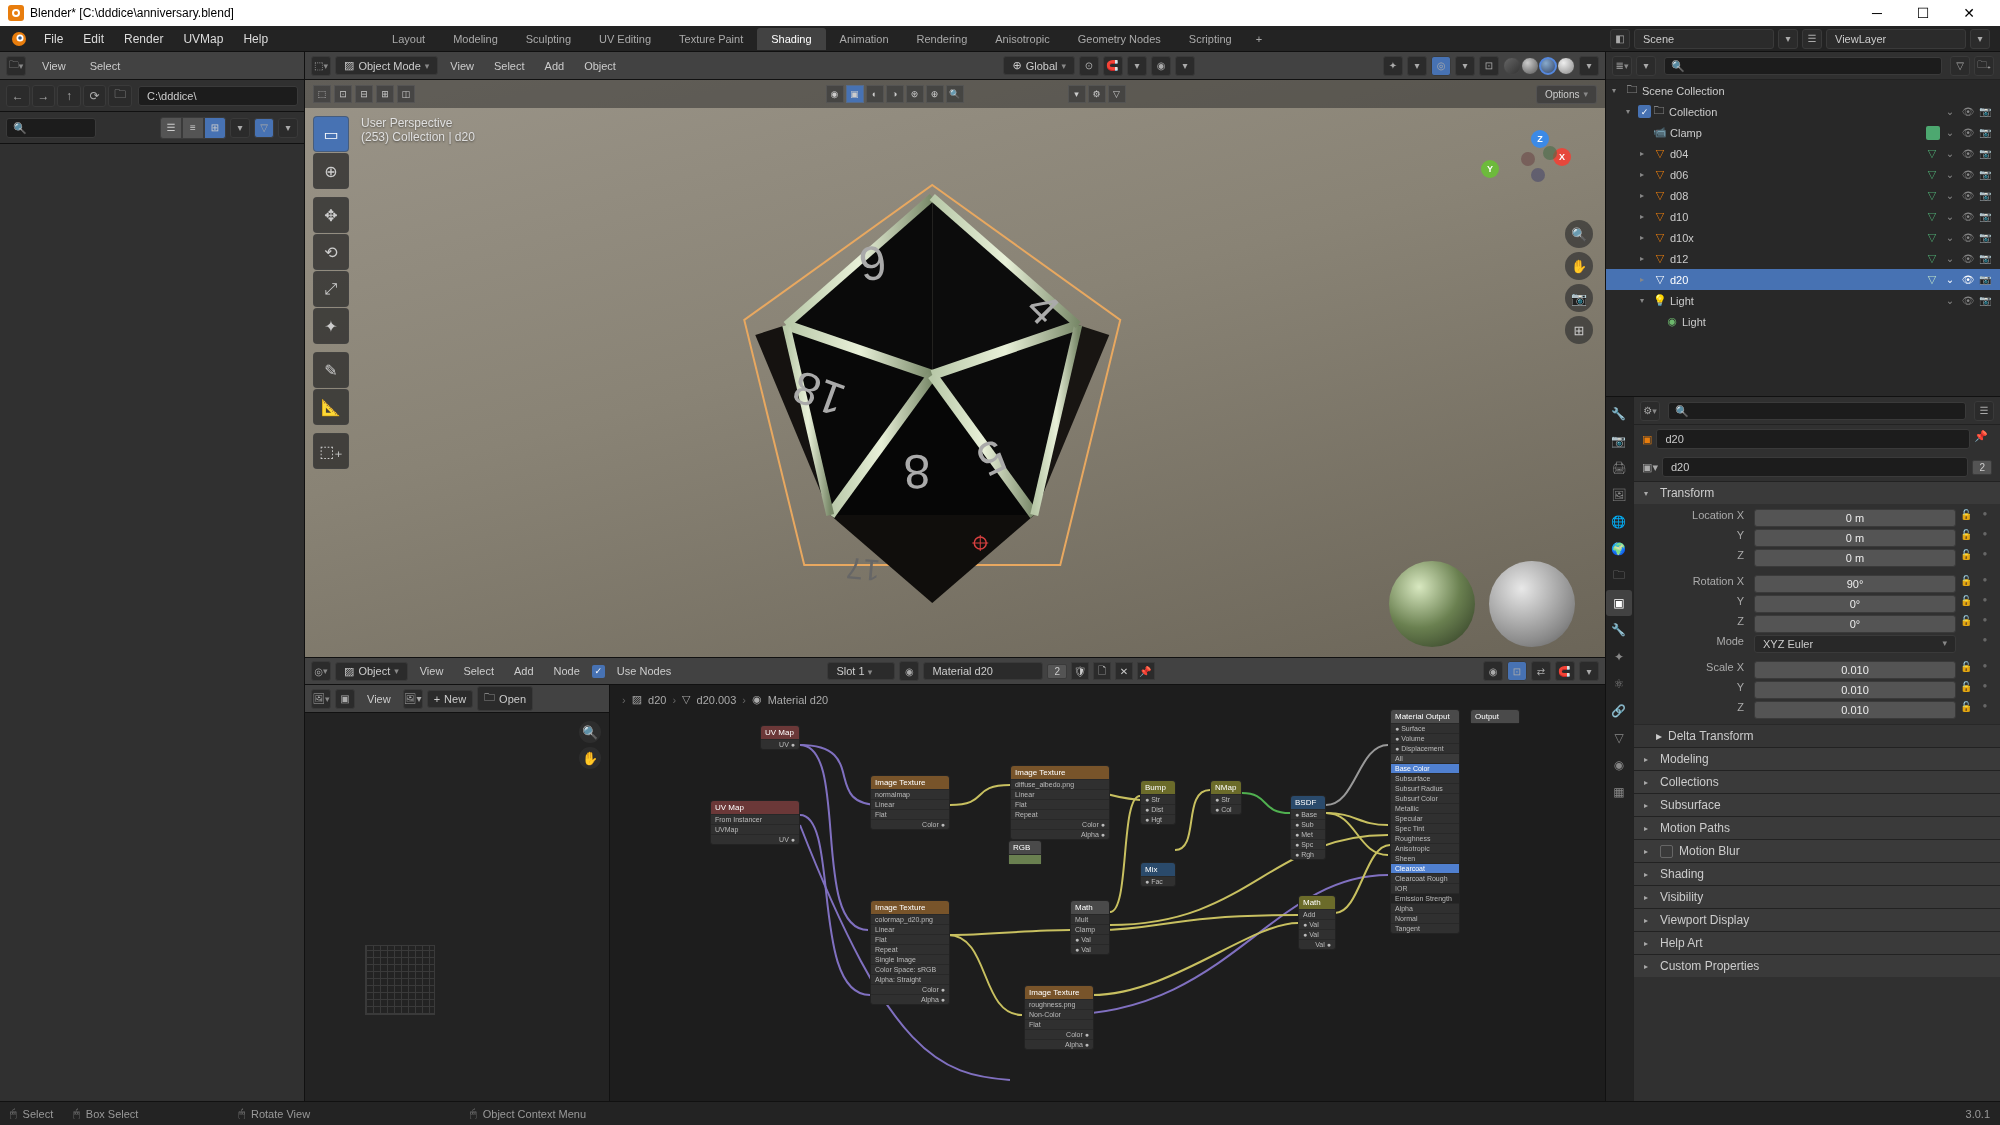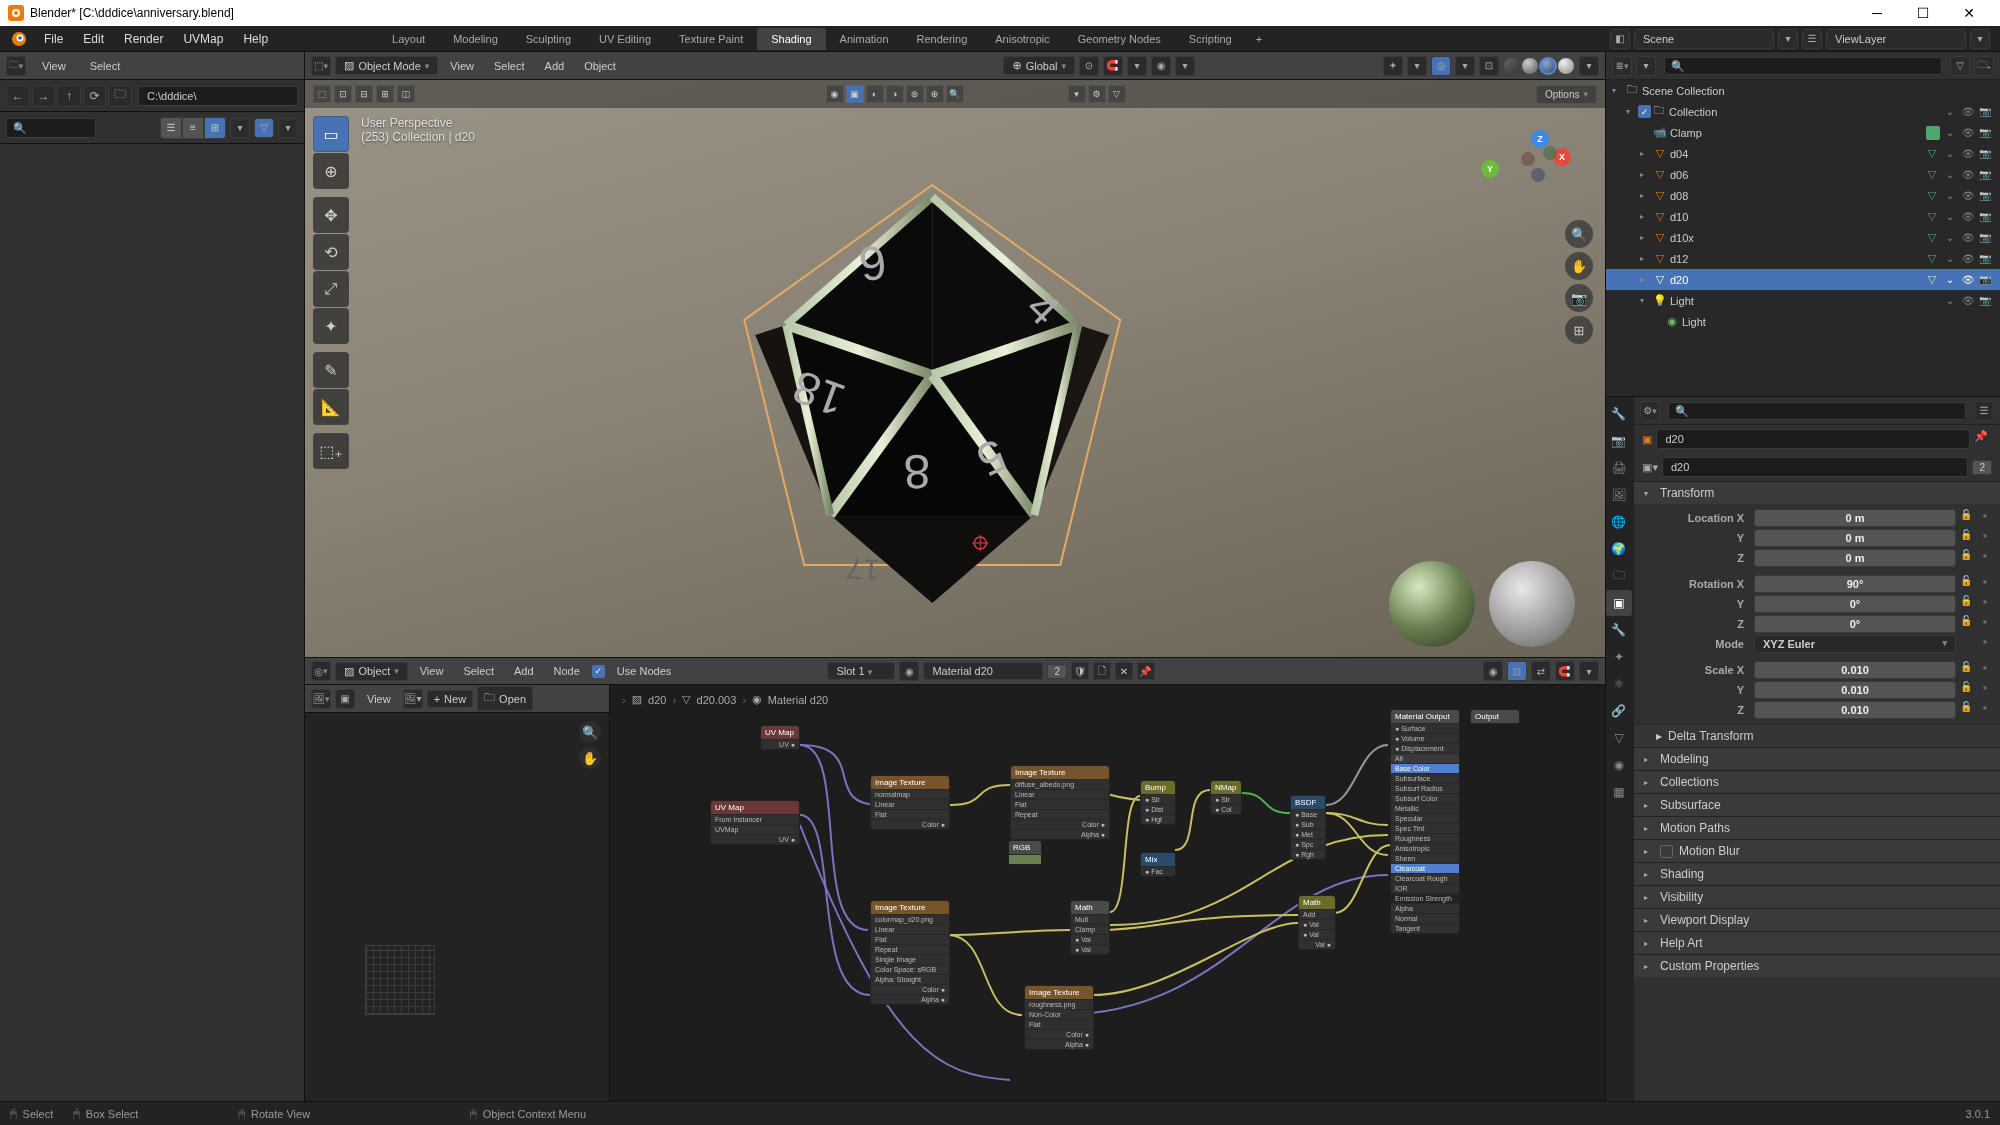--- a/index.html
+++ b/index.html
@@ -97,21 +97,21 @@
 .ptab { width:26px; height:26px; display:flex; align-items:center; justify-content:center; cursor:pointer; border-radius:3px; font-size:12px; color:#888; }
 .ptab.active { background:#424242; color:#fff; }
 .props-body { flex:1; display:flex; flex-direction:column; }
 .props-hdr { background:#303030; height:28px; display:flex; align-items:center; padding:0 6px; gap:4px; border-bottom:1px solid #222; }
 .obj-row { display:flex; align-items:center; padding:4px 8px; gap:4px; }
 .obj-name { flex:1; background:#1c1c1c; border:1px solid #3a3a3a; border-radius:3px; padding:3px 8px; color:#ccc; font-size:11px; }
 .pin-btn { width:18px; height:18px; color:#888; cursor:pointer; font-size:11px; }
 .panel-hdr { background:#3a3a3a; padding:4px 10px; display:flex; align-items:center; gap:6px; cursor:pointer; border-top:1px solid #222; font-size:12px; }
 .panel-hdr .caret { font-size:8px; width:10px; color:#aaa; }
 .panel-body { padding:4px 8px; }
-.prop-row { display:flex; align-items:center; padding:1px 0; gap:2px;font-weight:bold; }
+.prop-row { display:flex; padding:1px 0; gap:2px; }
 .prop-label { width:110px; text-align:right; padding-right:8px; color:#aaa; font-size:11px; }
 .prop-val { flex:1; background:#545454; border:1px solid #3a3a3a; border-radius:3px; padding:2px 4px; color:#eee; font-size:11px; text-align:center; }
 .prop-mode { flex:1; background:#282828; border:1px solid #3a3a3a; border-radius:3px; padding:2px 8px; color:#ccc; font-size:11px; }
 .prop-link { width:18px; height:18px; color:#888; font-size:10px; cursor:pointer; text-align:center; }
 .prop-dot { width:14px; height:14px; color:#666; font-size:8px; cursor:pointer; text-align:center; }
 .sub-panel { background:#353535; padding:4px 10px 4px 22px; display:flex; align-items:center; gap:6px; cursor:pointer; border-top:1px solid #282828; font-size:12px; }
 .statusbar { position:fixed; bottom:0; left:0; right:0; height:24px; background:#232323; border-top:1px solid #111; display:flex; align-items:center; padding:0 10px; gap:20px; color:#999; font-size:11px; }
 .status-item { display:flex; align-items:center; gap:6px; }
 svg.wire { position:absolute; pointer-events:none; }
 .num-badge { background:#545454; border:1px solid #3a3a3a; padding:1px 6px; font-size:10px; border-radius:2px; }
@@ -444,21 +444,21 @@
         <div class="node" style="top:155px;left:398px;width:34px">
             <div class="node-hdr hdr-grey">RGB</div>
             <div class="node-row" style="background:#6a8050;height:10px"></div>
           </div>
         <div class="node" style="top:95px;left:530px;width:36px">
             <div class="node-hdr hdr-yellow">Bump</div>
             <div class="node-row in">● Str</div>
             <div class="node-row in">● Dist</div>
             <div class="node-row in">● Hgt</div>
           </div>
-        <div class="node" style="top:167px;left:530px;width:36px">
+        <div class="node" style="top:177px;left:530px;width:36px">
             <div class="node-hdr hdr-blue">Mix</div>
             <div class="node-row in">● Fac</div>
           </div>
         <div class="node" style="top:95px;left:600px;width:32px">
             <div class="node-hdr hdr-yellow">NMap</div>
             <div class="node-row in">● Str</div>
             <div class="node-row in">● Col</div>
           </div>
         <div class="node" style="top:110px;left:680px;width:36px">
             <div class="node-hdr hdr-blue">BSDF</div>

